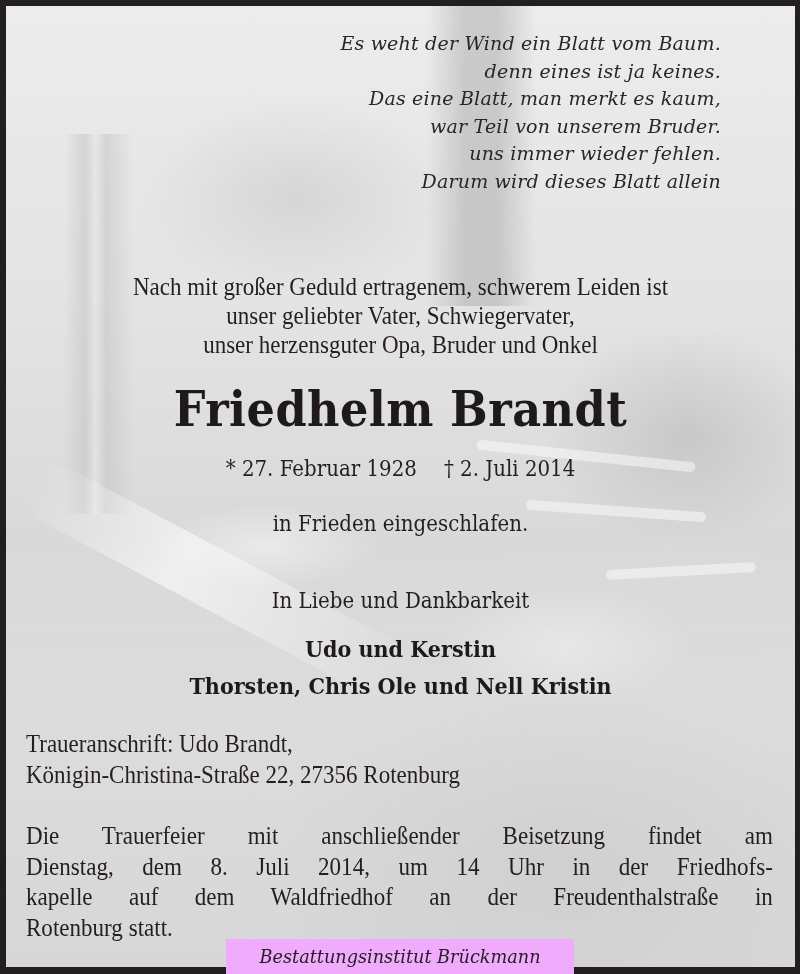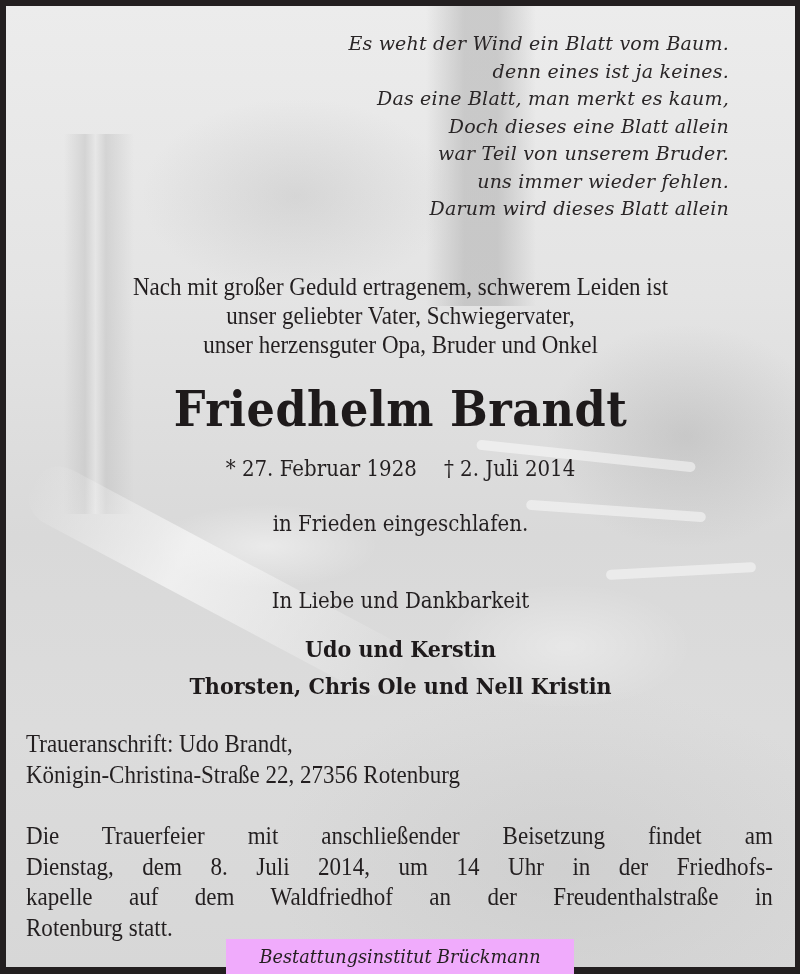--- a/index.html
+++ b/index.html
@@ -59,21 +59,21 @@
     .bg-streak {
       position: absolute;
       height: 10px;
       border-radius: 10px;
       background: rgba(250,250,250,0.55);
     }
 
     .content {
       position: absolute;
       left: 0; top: 0;
-      width: 733px; height: 961px; padding-left: 8px;
+      width: 733px; height: 961px;
     }
 
     .poem {
       position: absolute;
       right: 18px;
       top: 24px;
       text-align: right;
       font-family: "DejaVu Serif", "Liberation Serif", serif;
       font-style: italic;
       font-size: 19px;
@@ -228,21 +228,20 @@
     <div class="bg-streak" style="left:470px;top:445px;width:220px;transform:rotate(6deg);"></div>
     <div class="bg-streak" style="left:520px;top:500px;width:180px;transform:rotate(4deg);"></div>
     <div class="bg-streak" style="left:600px;top:560px;width:150px;transform:rotate(-3deg);"></div>
 
     <div class="content">
 
       <div class="poem">
         <span class="line">Es weht der Wind ein Blatt vom Baum.</span>
         <span class="line">denn eines ist ja keines.</span>
         <span class="line">Das eine Blatt, man merkt es kaum,</span>
-        <span class="line">Doch dieses eine Blatt allein</span>
         <span class="line">war Teil von unserem Bruder.</span>
         <span class="line">uns immer wieder fehlen.</span>
         <span class="line">Darum wird dieses Blatt allein</span>
       </div>
 
       <div class="intro">
         <span class="line">Nach mit großer Geduld ertragenem, schwerem Leiden ist</span>
         <span class="line">unser geliebter Vater, Schwiegervater,</span>
         <span class="line">unser herzensguter Opa, Bruder und Onkel</span>
       </div>

